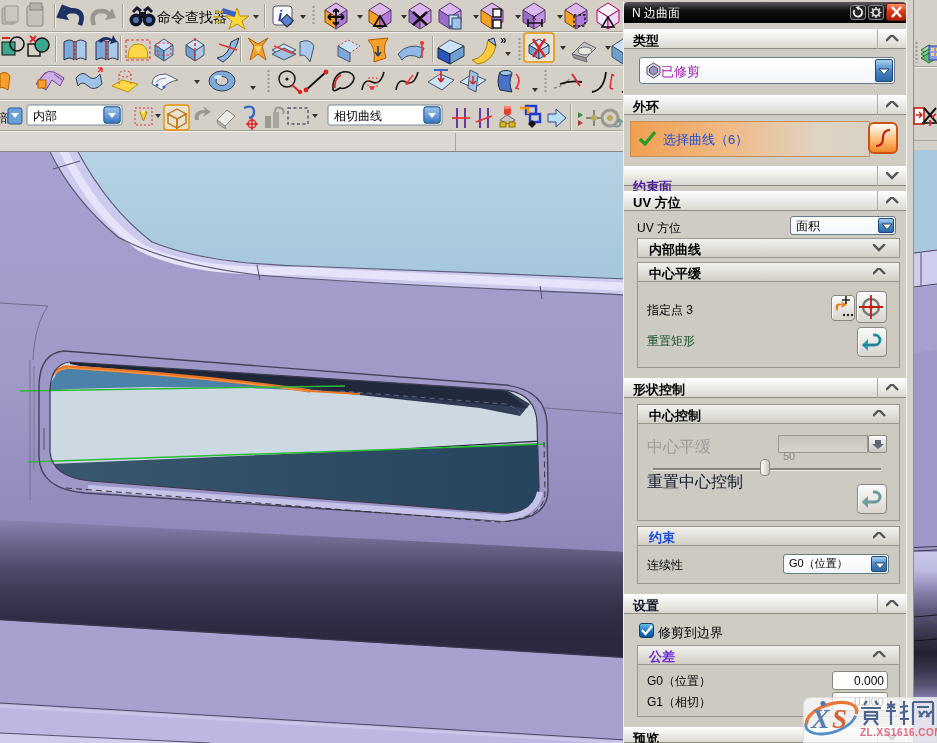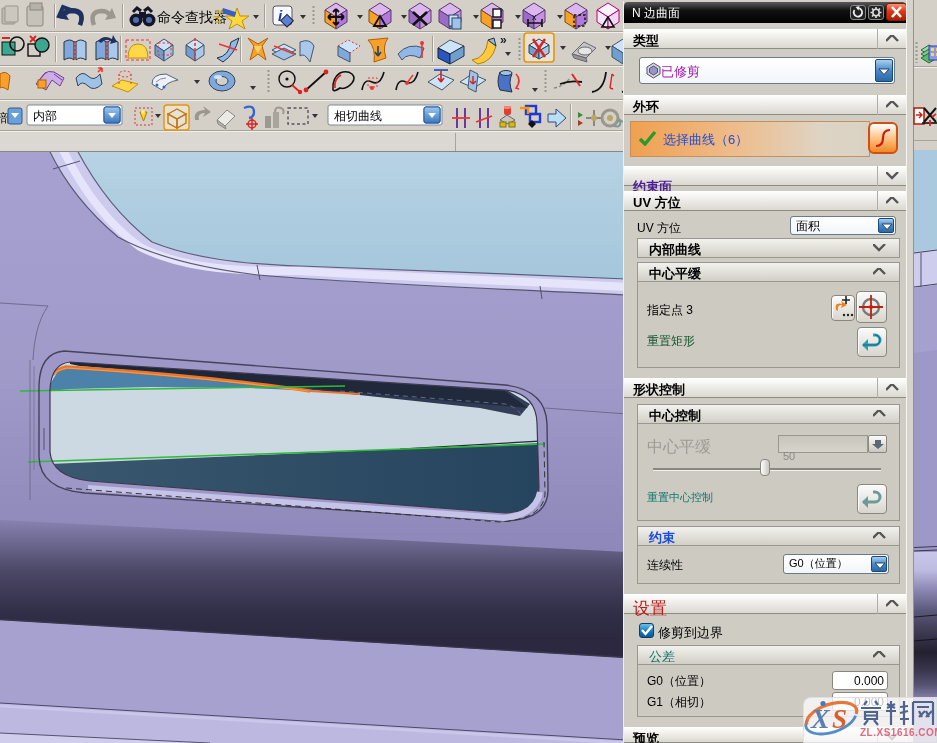--- a/index.html
+++ b/index.html
@@ -577,54 +577,54 @@
     </svg>
     <div class="abs" style="left:24px;top:437px;font-size:16px;color:#9b9a96">中心平缓</div>
     <div class="abs" style="left:155px;top:435px;width:90px;height:18px;background:linear-gradient(#c8c5bd,#d6d3cb);border:1px solid #9a978e"></div>
     <div class="abs" style="left:160px;top:450px;font-size:11px;color:#8a8a86">50</div>
     <div class="abs" style="left:245px;top:435px;width:19px;height:18px;background:linear-gradient(#fbfbfa,#cac7bf);border:1px solid #8a8780;border-radius:2px;"></div>
     <svg class="abs" style="left:249px;top:440px;" width="12" height="9" viewBox="0 0 12 9">
       <path d="M3,0 h6 v4 h3 l-6,5 -6,-5 h3 z" fill="#5a6878"></path>
     </svg>
     <div class="abs" style="left:30px;top:468px;width:228px;height:2px;background:#8a8780;box-shadow:0 1px 0 #f0efe9"></div>
     <div class="abs" style="left:137px;top:459px;width:10px;height:17px;background:linear-gradient(90deg,#fdfdfc,#cac7bf);border:1px solid #8a8780;border-radius:4px;"></div>
-    <div class="abs" style="left:24px;top:490px;font-size:11px;color:#0f766e">重置中心控制</div>
+    <div class="abs" style="left:24px;top:472px;font-size:16px;color:#0f172a">重置中心控制</div>
     <div class="abs" style="left:234px;top:484px;width:30px;height:30px;background:linear-gradient(#fbfbfa,#d8d5cd);border:1px solid #8a8780;border-radius:4px;box-shadow:1px 1px 0 #fff inset">
       <svg width="28" height="28" viewBox="0 0 28 28">
         <path d="M5,17 h12 a5,5 0 0 0 0,-10 l-2,0" fill="none" stroke="#6a9a9a" stroke-width="3"></path>
         <path d="M10,11 l-6,6 6,6 z" fill="#6a9a9a"></path>
       </svg>
     </div>
     <div class="abs" style="left:14px;top:526px;width:263px;height:58px;border:1px solid #9a978e;border-top:0px;background:#cdcac2"></div>
     <div class="abs" style="left:14px;top:526px;width:263px;height:20px;background:linear-gradient(#f2f1ed,#d2cfc7);border:1px solid #9a978e"></div>
     <div class="abs" style="left:26px;top:529px;font-size:13px;font-weight:bold;color:#1d4ed8">约束</div>
     <svg class="abs" style="left:250px;top:532px;" width="13" height="8" viewBox="0 0 13 8">
       <path d="M0,6 L6,0 L12,6" fill="none" stroke="#555" stroke-width="2.4"></path>
     </svg>
     <div class="abs" style="left:24px;top:557px;font-size:12px;color:#000">连续性</div>
     <div class="abs" style="left:160px;top:554px;width:106px;height:20px;background:linear-gradient(#fff,#f2f6fa);border:1px solid #6a7a88;border-radius:3px;"></div>
     <div class="abs" style="left:166px;top:556px;font-size:11px;color:#000">G0（位置）</div>
     <div class="abs" style="left:248px;top:556px;width:16px;height:16px;background:linear-gradient(#a8d0f0,#4a88c8 50%,#2a68a8);border:1px solid #1a4878;border-radius:2px;"></div>
     <svg class="abs" style="left:251px;top:562px;" width="12" height="7" viewBox="0 0 12 7">
       <path d="M1,1 L11,1 L6,6.5 Z" fill="#fff" stroke="#246"></path>
     </svg>
     <div class="abs" style="left:1px;top:594px;width:282px;height:20px;background:linear-gradient(#fdfdfc,#dbd8d0);border-top:1px solid #fff;border-bottom:1px solid #8e8b82"></div>
-    <div class="abs" style="left:10px;top:597px;font-size:17px;font-weight:normal;color:#b91c1c">设置</div>
+    <div class="abs" style="left:10px;top:597px;font-size:13px;font-weight:bold;color:#0f172a">设置</div>
     <div class="abs" style="left:254px;top:594px;width:1px;height:20px;background:#b0ada5"></div>
     <svg class="abs" style="left:263px;top:600px;" width="13" height="8" viewBox="0 0 13 8">
       <path d="M0,6 L6,0 L12,6" fill="none" stroke="#555" stroke-width="2.4"></path>
     </svg>
     <div class="abs" style="left:16px;top:623px;width:15px;height:15px;background:linear-gradient(#6ac0e8,#1878c0 55%,#0a5898);border:1px solid #1a3a58;border-radius:3px;"></div>
     <svg class="abs" style="left:18px;top:625px;" width="12" height="11" viewBox="0 0 12 11">
       <path d="M1,5 L4.5,9 L11,1" fill="none" stroke="#fff" stroke-width="2.4"></path>
     </svg>
     <div class="abs" style="left:35px;top:624px;font-size:13px;color:#000">修剪到边界</div>
     <div class="abs" style="left:14px;top:645px;width:263px;height:72px;border:1px solid #9a978e;border-top:0px;background:#cdcac2"></div>
     <div class="abs" style="left:14px;top:645px;width:263px;height:20px;background:linear-gradient(#f2f1ed,#d2cfc7);border:1px solid #9a978e"></div>
-    <div class="abs" style="left:26px;top:648px;font-size:13px;font-weight:normal;color:#0f766e">公差</div>
+    <div class="abs" style="left:26px;top:648px;font-size:13px;font-weight:bold;color:#6d28d9">公差</div>
     <svg class="abs" style="left:250px;top:651px;" width="13" height="8" viewBox="0 0 13 8">
       <path d="M0,6 L6,0 L12,6" fill="none" stroke="#555" stroke-width="2.4"></path>
     </svg>
     <div class="abs" style="left:24px;top:673px;font-size:12px;color:#000">G0（位置）</div>
     <div class="abs" style="left:209px;top:671px;width:56px;height:19px;background:#fff;border:1px solid #8a8780;border-radius:3px;"></div>
     <div class="abs" style="left:209px;top:674px;width:52px;font-size:12px;color:#000;text-align:right">0.000</div>
     <div class="abs" style="left:24px;top:694px;font-size:12px;color:#000">G1（相切）</div>
     <div class="abs" style="left:209px;top:692px;width:56px;height:19px;background:#fff;border:1px solid #8a8780;border-radius:3px;"></div>
     <div class="abs" style="left:209px;top:695px;width:52px;font-size:12px;color:#000;text-align:right">0.000</div>
     <div class="abs" style="left:1px;top:727px;width:282px;height:16px;background:linear-gradient(#fdfdfc,#dbd8d0);border-top:1px solid #fff;border-bottom:1px solid #8e8b82"></div>

